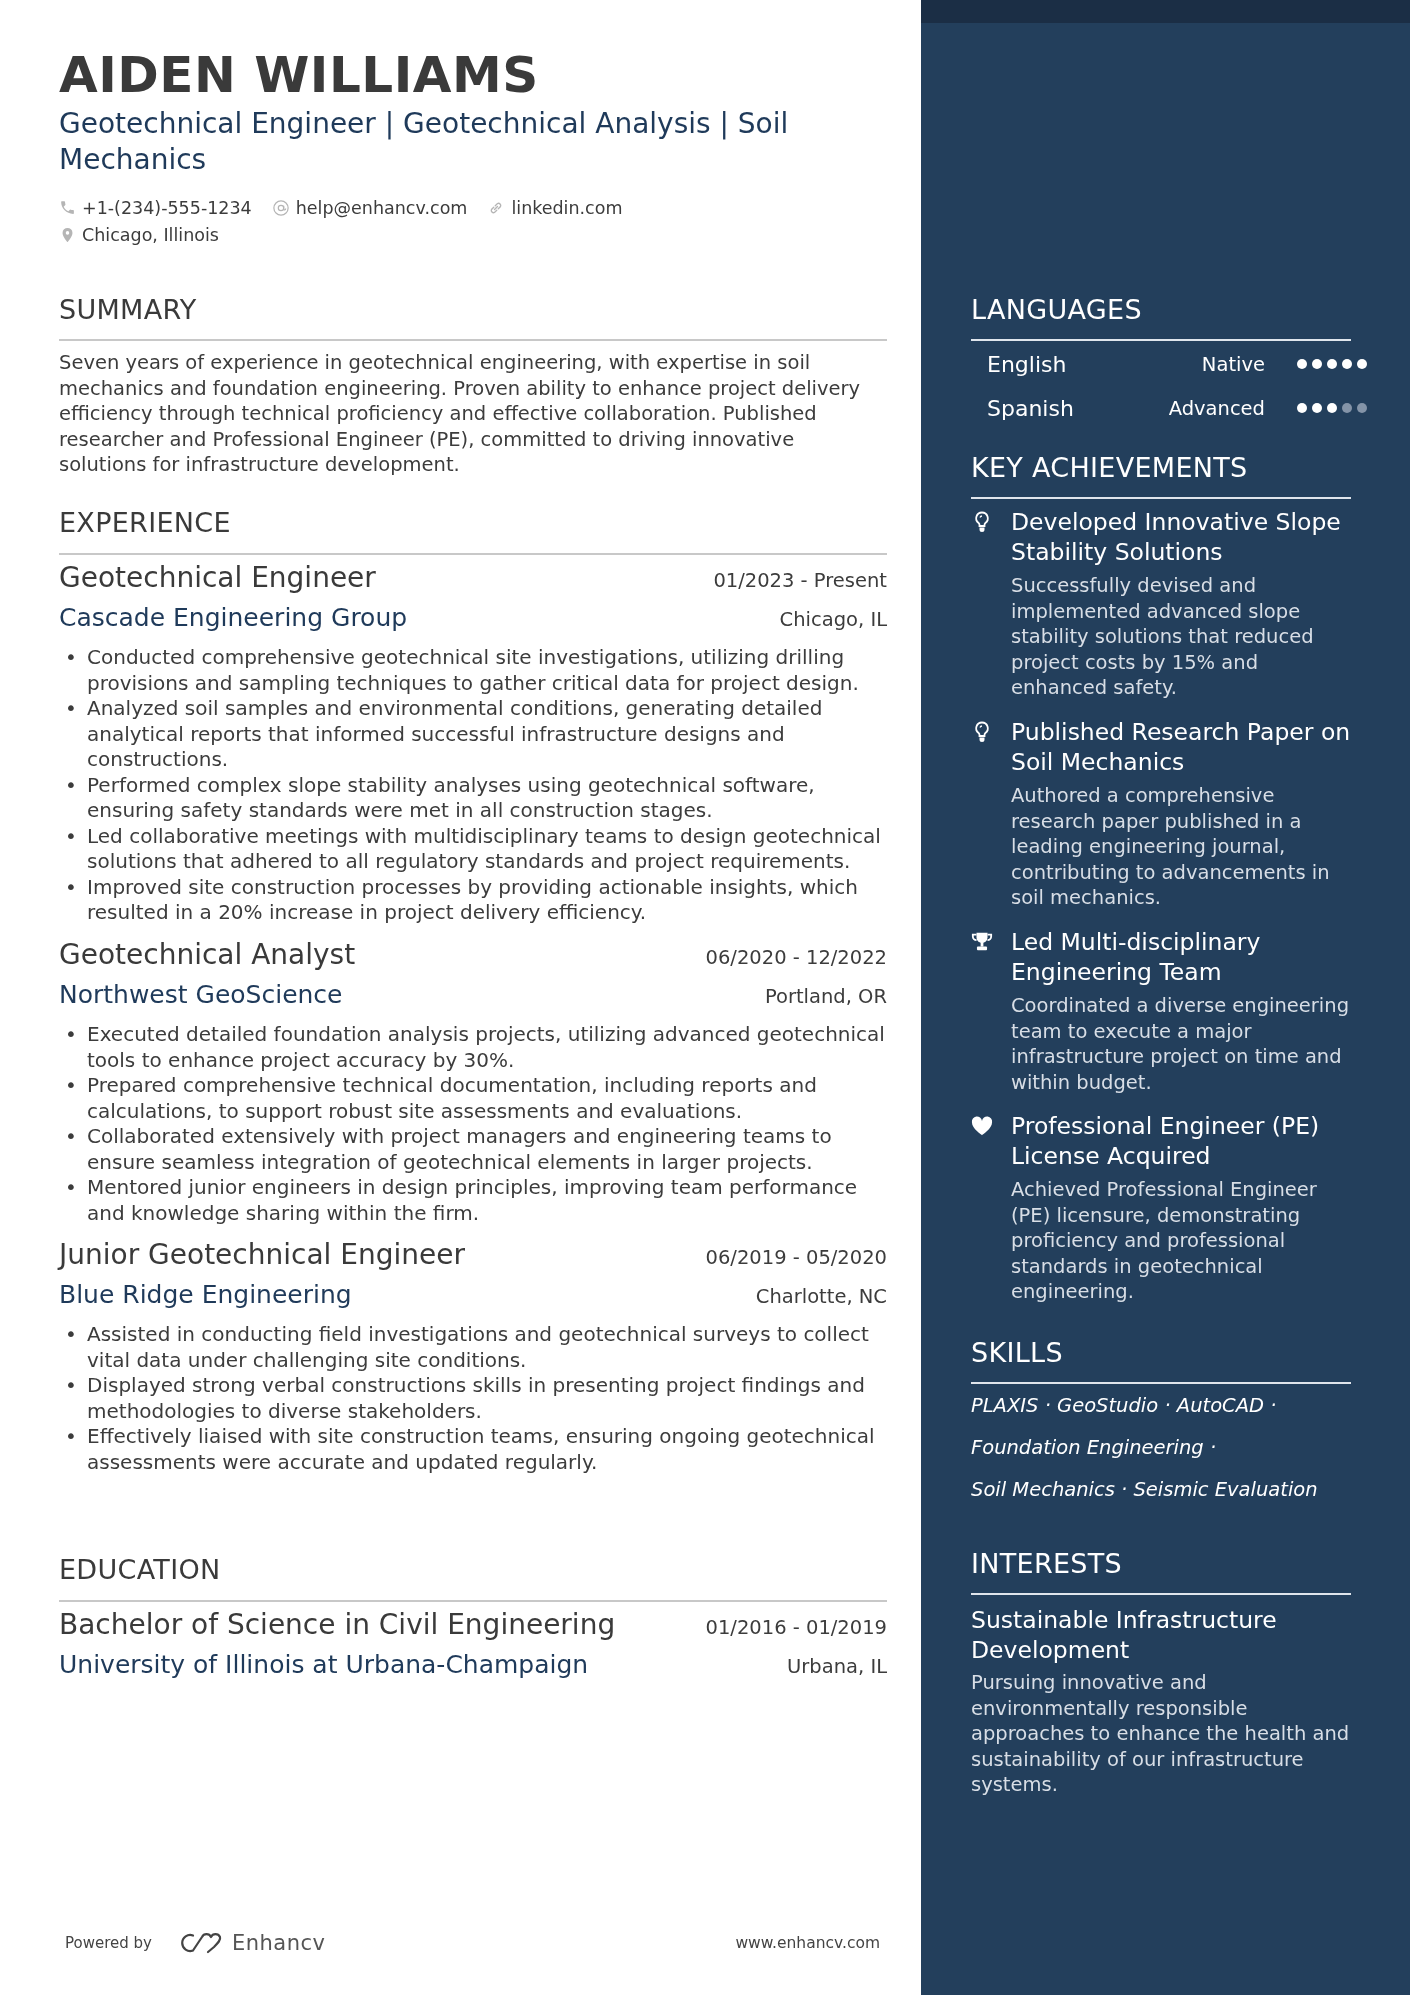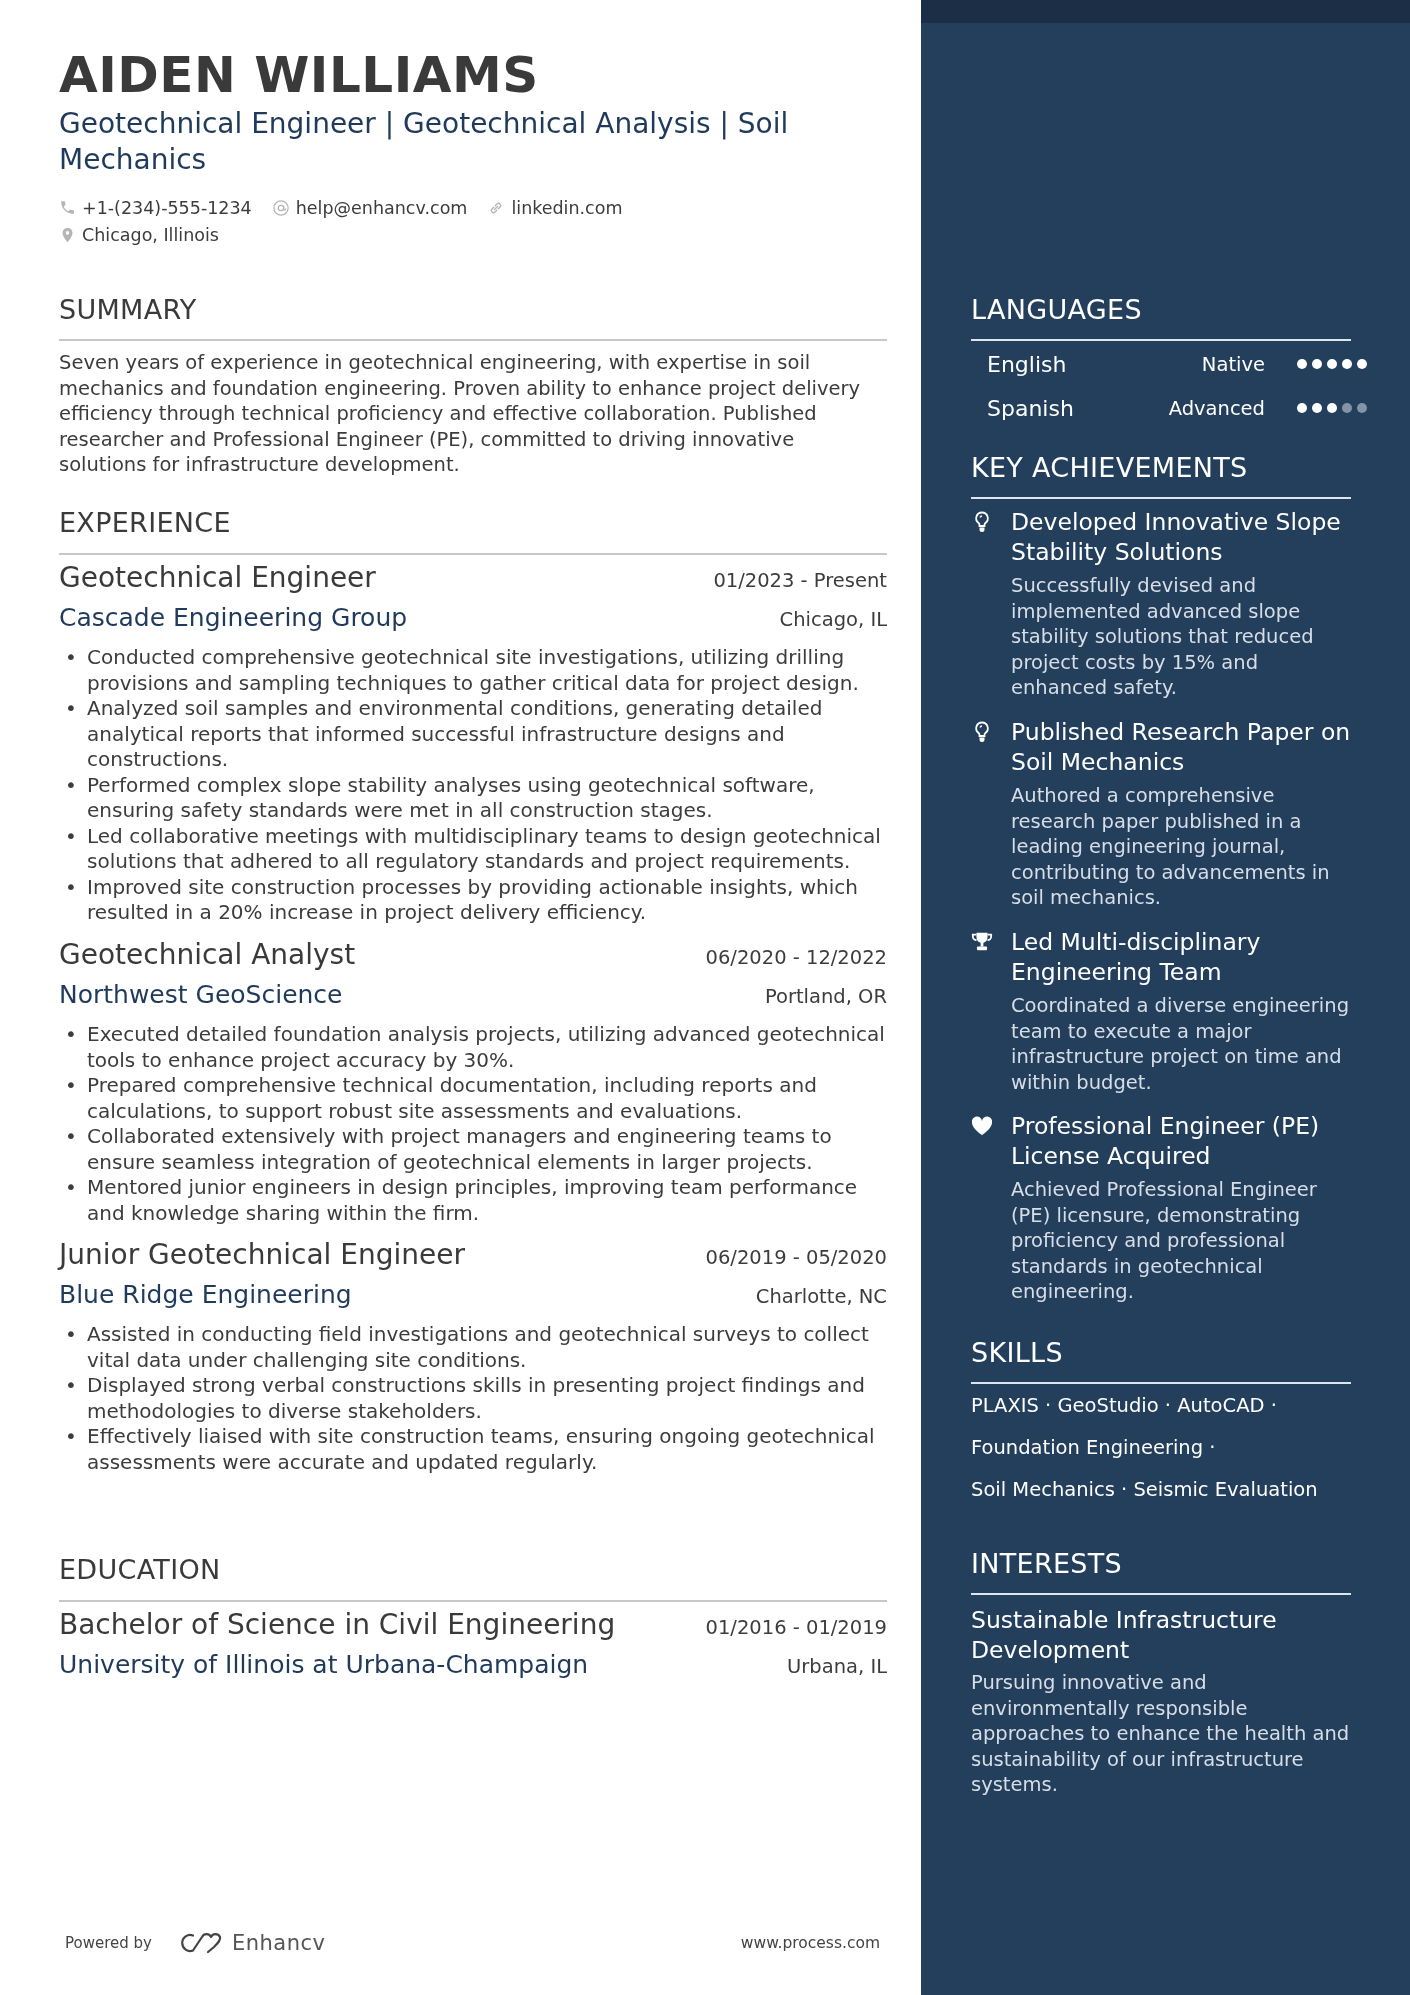--- a/index.html
+++ b/index.html
@@ -45,21 +45,21 @@
   .lang-level { font-size: 19.5px; color: #ffffff; margin-right: 32px; }
   .dots { display: flex; gap: 5px; }
   .dot { width: 10px; height: 10px; border-radius: 50%; background: #ffffff; }
   .dot.off { background: #8494a8; }
 
   .ach { position: absolute; left: 0; width: 380px; }
   .ach-icon { position: absolute; left: 0; top: 4px; width: 22px; height: 22px; display: flex; justify-content: center; }
   .ach-title { margin-left: 40px; font-size: 23.5px; line-height: 30px; color: #ffffff; }
   .ach-desc { margin-left: 40px; margin-top: 6px; font-size: 19.5px; line-height: 25.5px; color: #d8dee6; }
 
-  .skills-line { position: absolute; left: 0; font-size: 19.5px; color: #ffffff; white-space: nowrap; }
+  .skills-line { position: absolute; left: 0; font-size: 19.5px; color: #ffffff; white-space: nowrap; font-style: italic; }
 
   .interest-title { position: absolute; left: 0; top: 1605px; width: 380px; font-size: 23.5px; line-height: 30px; color: #ffffff; }
   .interest-desc { position: absolute; left: 0; top: 1670px; width: 380px; font-size: 19.5px; line-height: 25.5px; color: #d8dee6; }
 
   .footer { position: absolute; left: 65px; top: 1927px; width: 815px; height: 32px; display: flex; align-items: center; }
   .footer-powered { font-size: 15px; color: #444; margin-right: 26px; }
   .footer-logo { display: flex; align-items: center; }
   .footer-brand { font-size: 21px; color: #555; margin-left: 8px; letter-spacing: 0.5px; }
   .footer-url { margin-left: auto; font-size: 15.5px; color: #444; }
 </style>
@@ -270,14 +270,14 @@
 </div>
 
 <div class="footer">
   <span class="footer-powered">Powered by</span>
   <span class="footer-logo">
     <svg width="46" height="24" viewBox="0 0 46 24">
         <path d="M15 4.5A8 8 0 1 0 15 19.5M15 19.5L24 6a5 5 0 0 1 9 0 5 5 0 0 1 9 0c1 3-2 6-6 10l-6 5" fill="none" stroke="#444" stroke-width="2.2" stroke-linecap="round" stroke-linejoin="round"></path>
       </svg>
     <span class="footer-brand">Enhancv</span>
   </span>
-  <span class="footer-url">www.process.com</span>
+  <span class="footer-url">www.enhancv.com</span>
 </div>
 
 </body></html>

